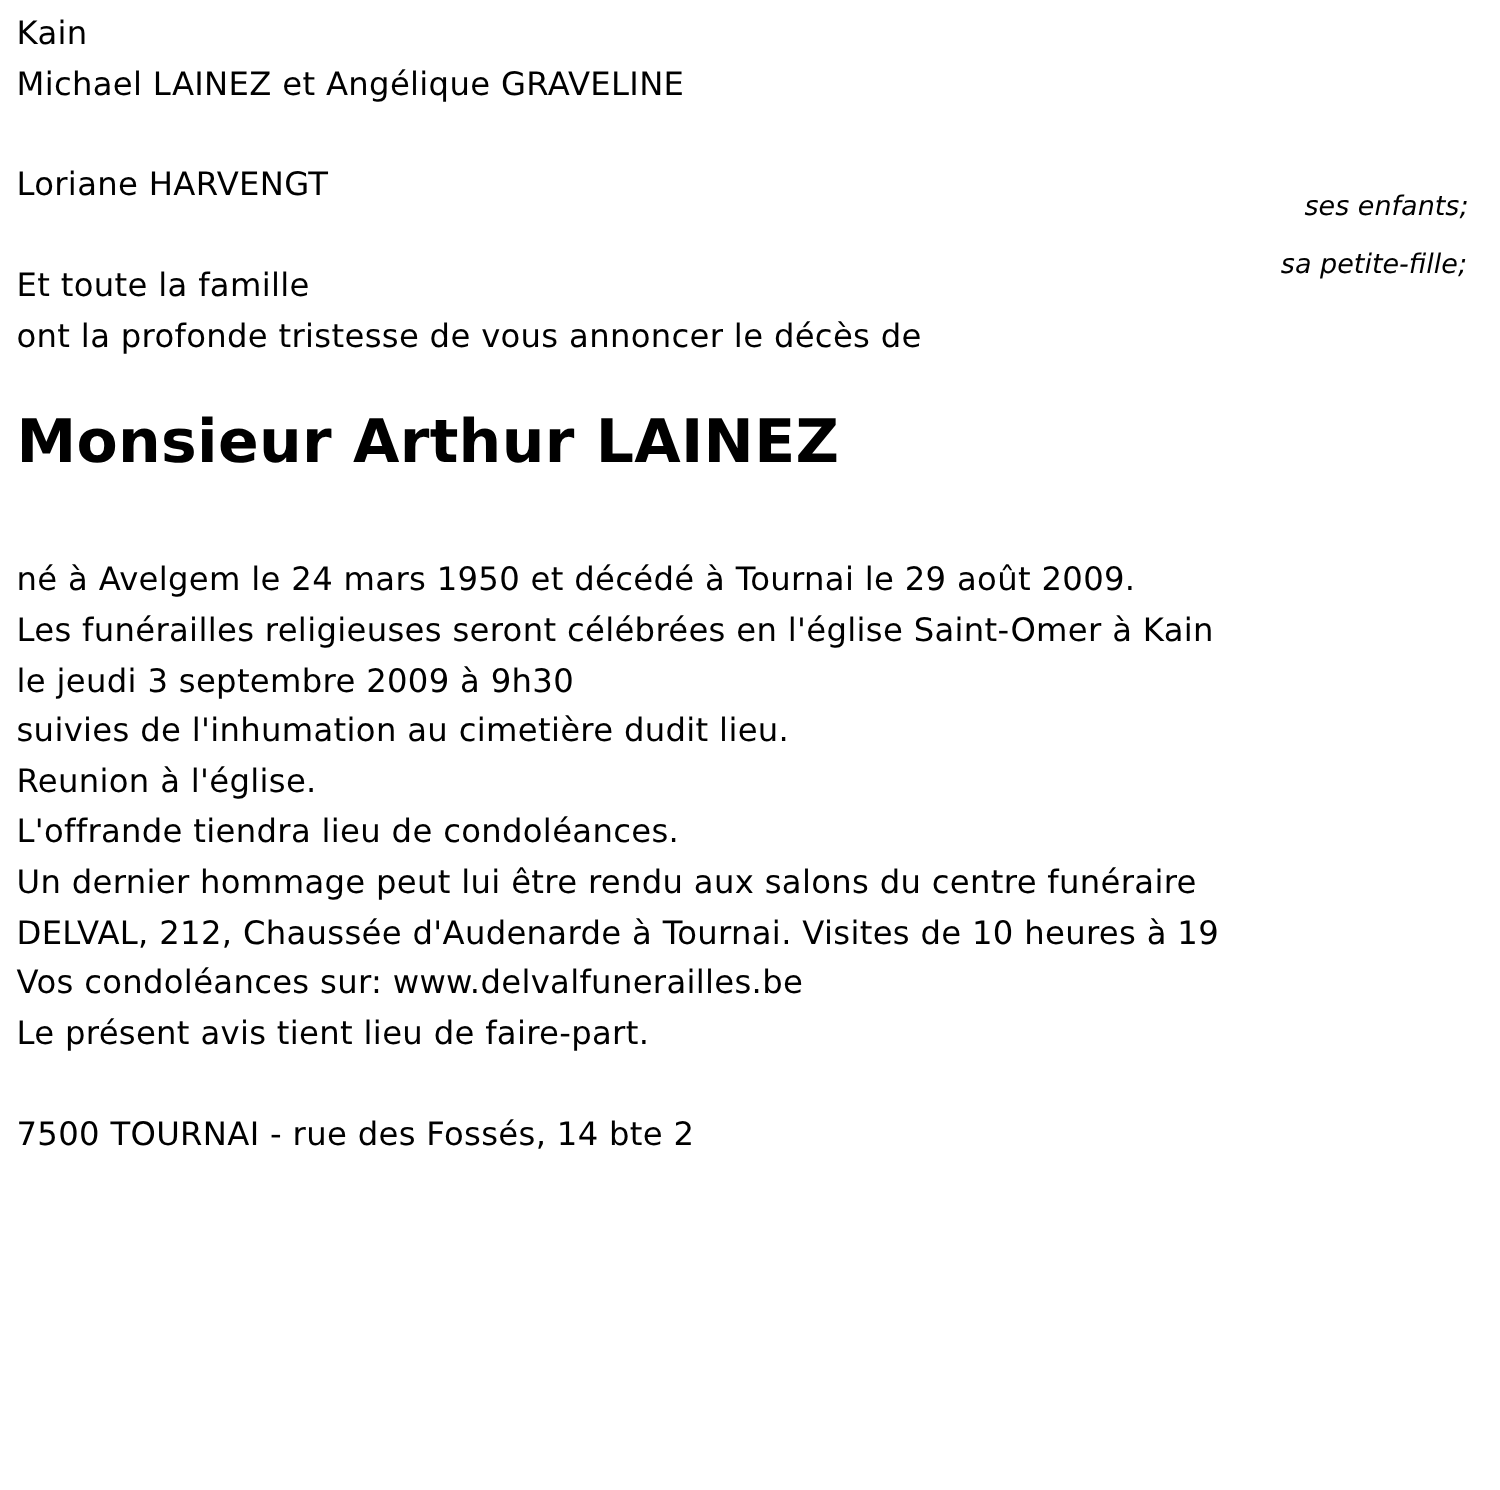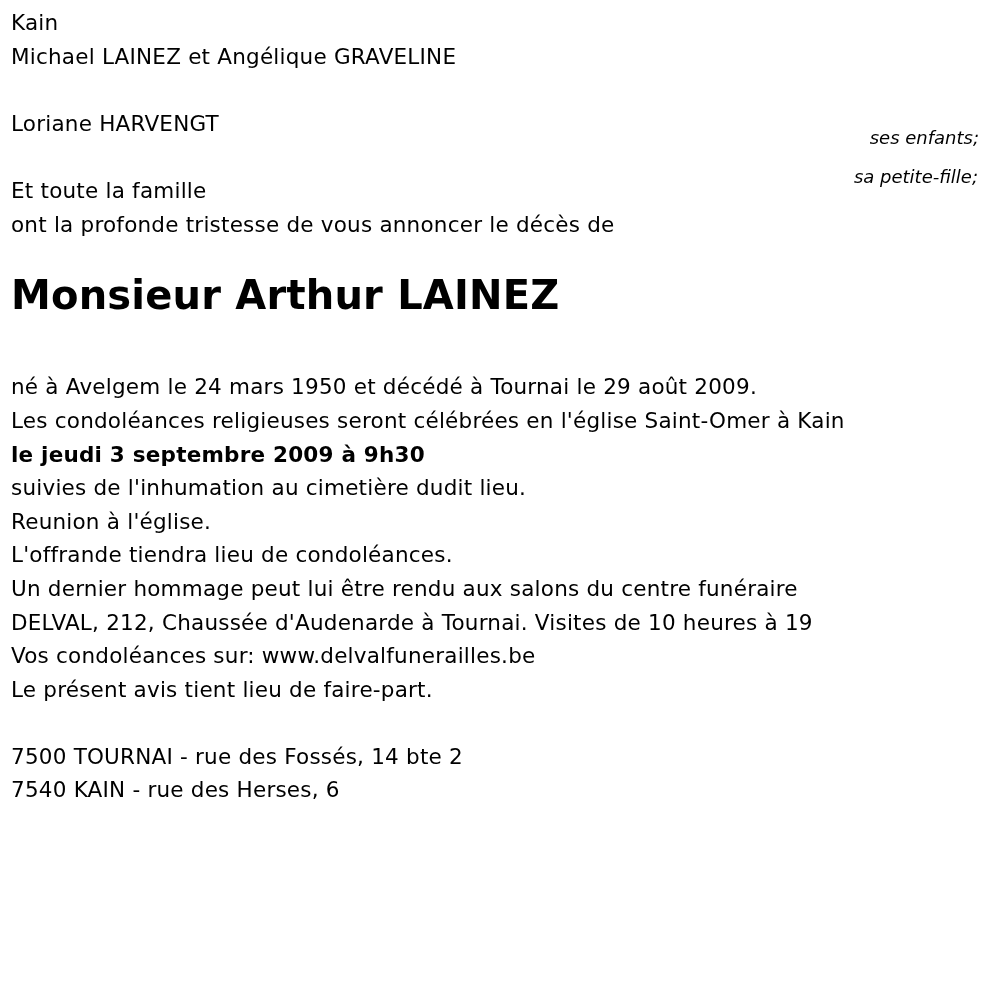--- a/index.html
+++ b/index.html
@@ -34,21 +34,21 @@
     height: 22px;
   }
   .name-heading {
     font-size: 40px;
     line-height: 40px;
     font-weight: bold;
     letter-spacing: 0.005em;
     white-space: pre;
   }
   .bold-line {
-    font-weight: bold;
+    font-weight: normal;
   }
   .relation-row {
     position: relative;
     height: 0;
   }
   .relation {
     position: absolute;
     right: 0;
     font-style: italic;
     font-size: 18px;
@@ -86,21 +86,21 @@
 
   <div class="spacer"></div>
 
   <div class="name-heading">Monsieur Arthur LAINEZ</div>
 
   <div class="spacer"></div>
   <div class="spacer small"></div>
 
   <div class="line">né à Avelgem le 24 mars 1950 et décédé à Tournai le 29 août 2009.</div>
 
-  <div class="line">Les condoléances religieuses seront célébrées en l'église Saint-Omer à Kain</div>
+  <div class="line">Les funérailles religieuses seront célébrées en l'église Saint-Omer à Kain</div>
 
   <div class="line bold-line">le jeudi 3 septembre 2009 à 9h30</div>
 
   <div class="line">suivies de l'inhumation au cimetière dudit lieu.</div>
 
   <div class="line">Reunion à l'église.</div>
 
   <div class="line">L'offrande tiendra lieu de condoléances.</div>
 
   <div class="line">Un dernier hommage peut lui être rendu aux salons du centre funéraire</div>
@@ -109,15 +109,14 @@
 
 
   <div class="line">Vos condoléances sur: www.delvalfunerailles.be</div>
 
   <div class="line">Le présent avis tient lieu de faire-part.</div>
 
   <div class="spacer"></div>
 
   <div class="line">7500 TOURNAI - rue des Fossés, 14 bte 2</div>
 
-  <div class="line">7540 KAIN - rue des Herses, 6</div>
 
 </div>
 
 </body></html>

